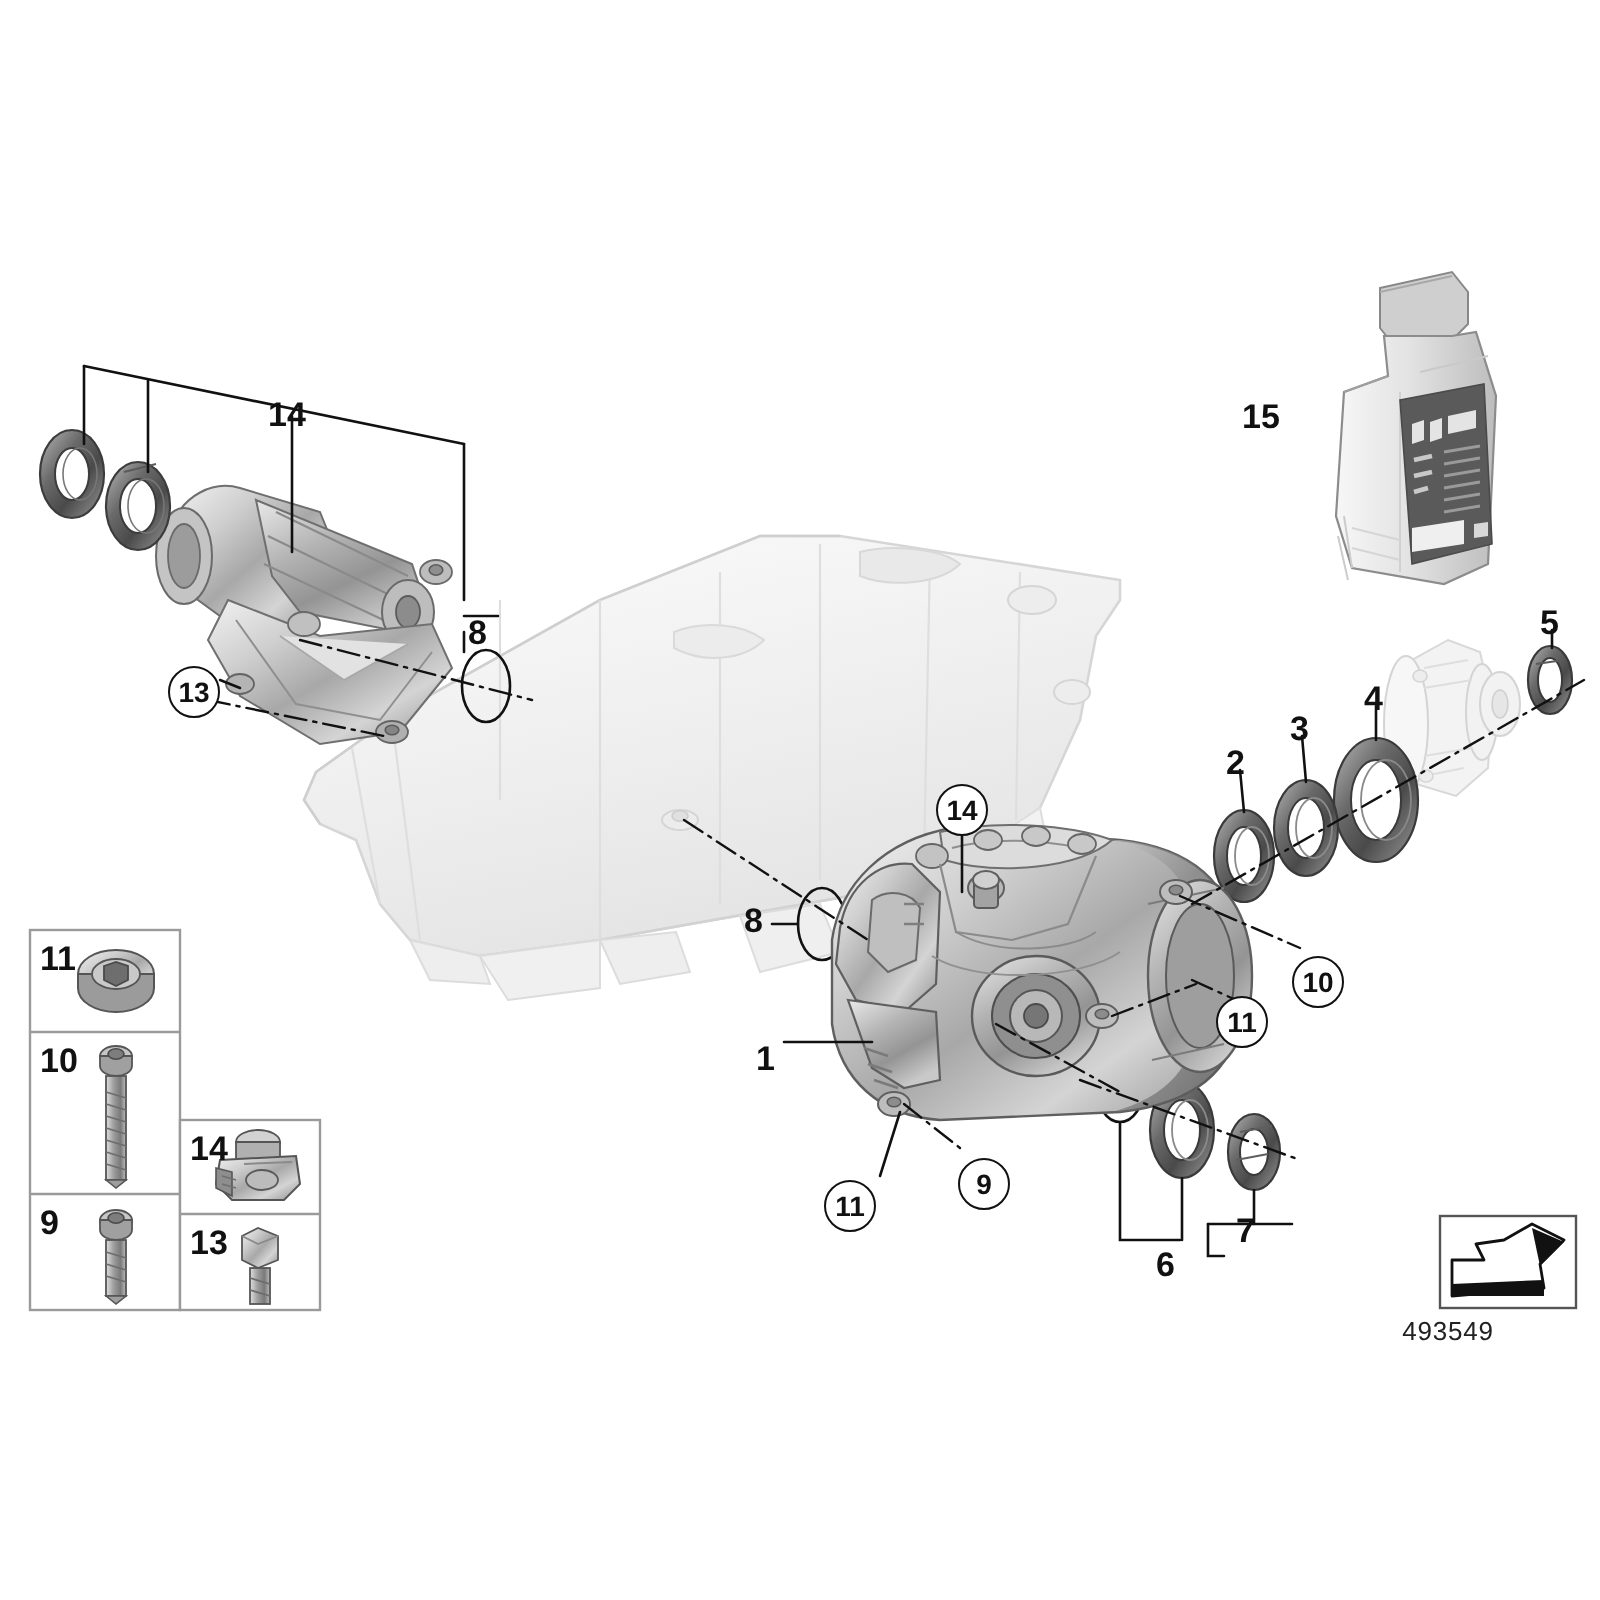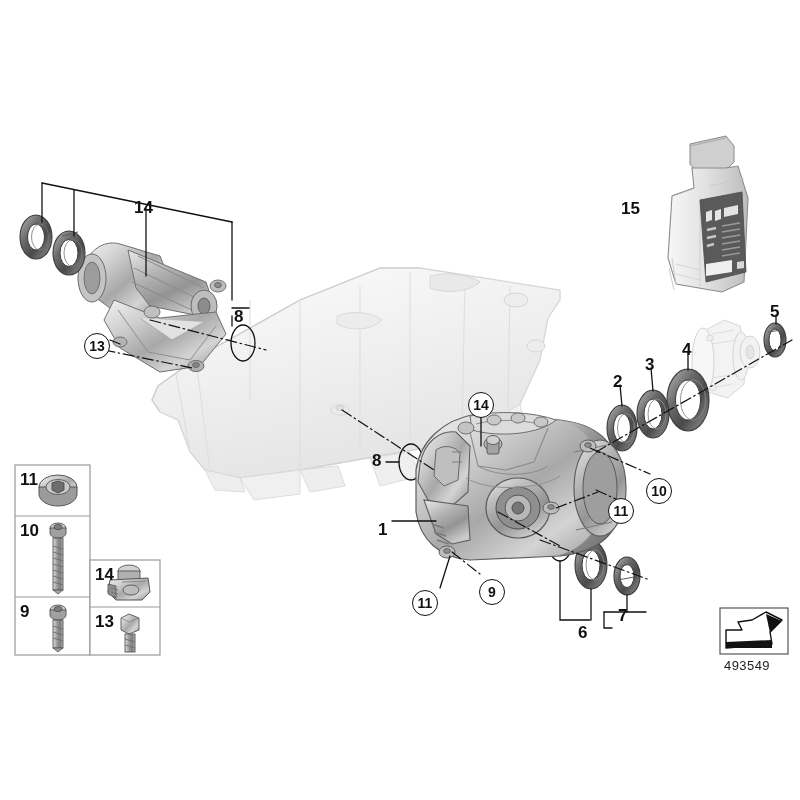--- a/index.html
+++ b/index.html
@@ -49,21 +49,21 @@
   }
   .legend-cell-num {
     position: absolute;
     font-family: "Liberation Sans", sans-serif;
     font-weight: bold;
     font-size: 17px;
     color: #111111;
   }
   #diagram-id {
     position: absolute;
-    left: 709px;
+    left: 686px;
     top: 658px;
     width: 76px;
     text-align: center;
     font-family: "Liberation Sans", sans-serif;
     font-size: 13px;
     color: #222222;
     letter-spacing: 0.4px;
   }
 </style>
 </head>

